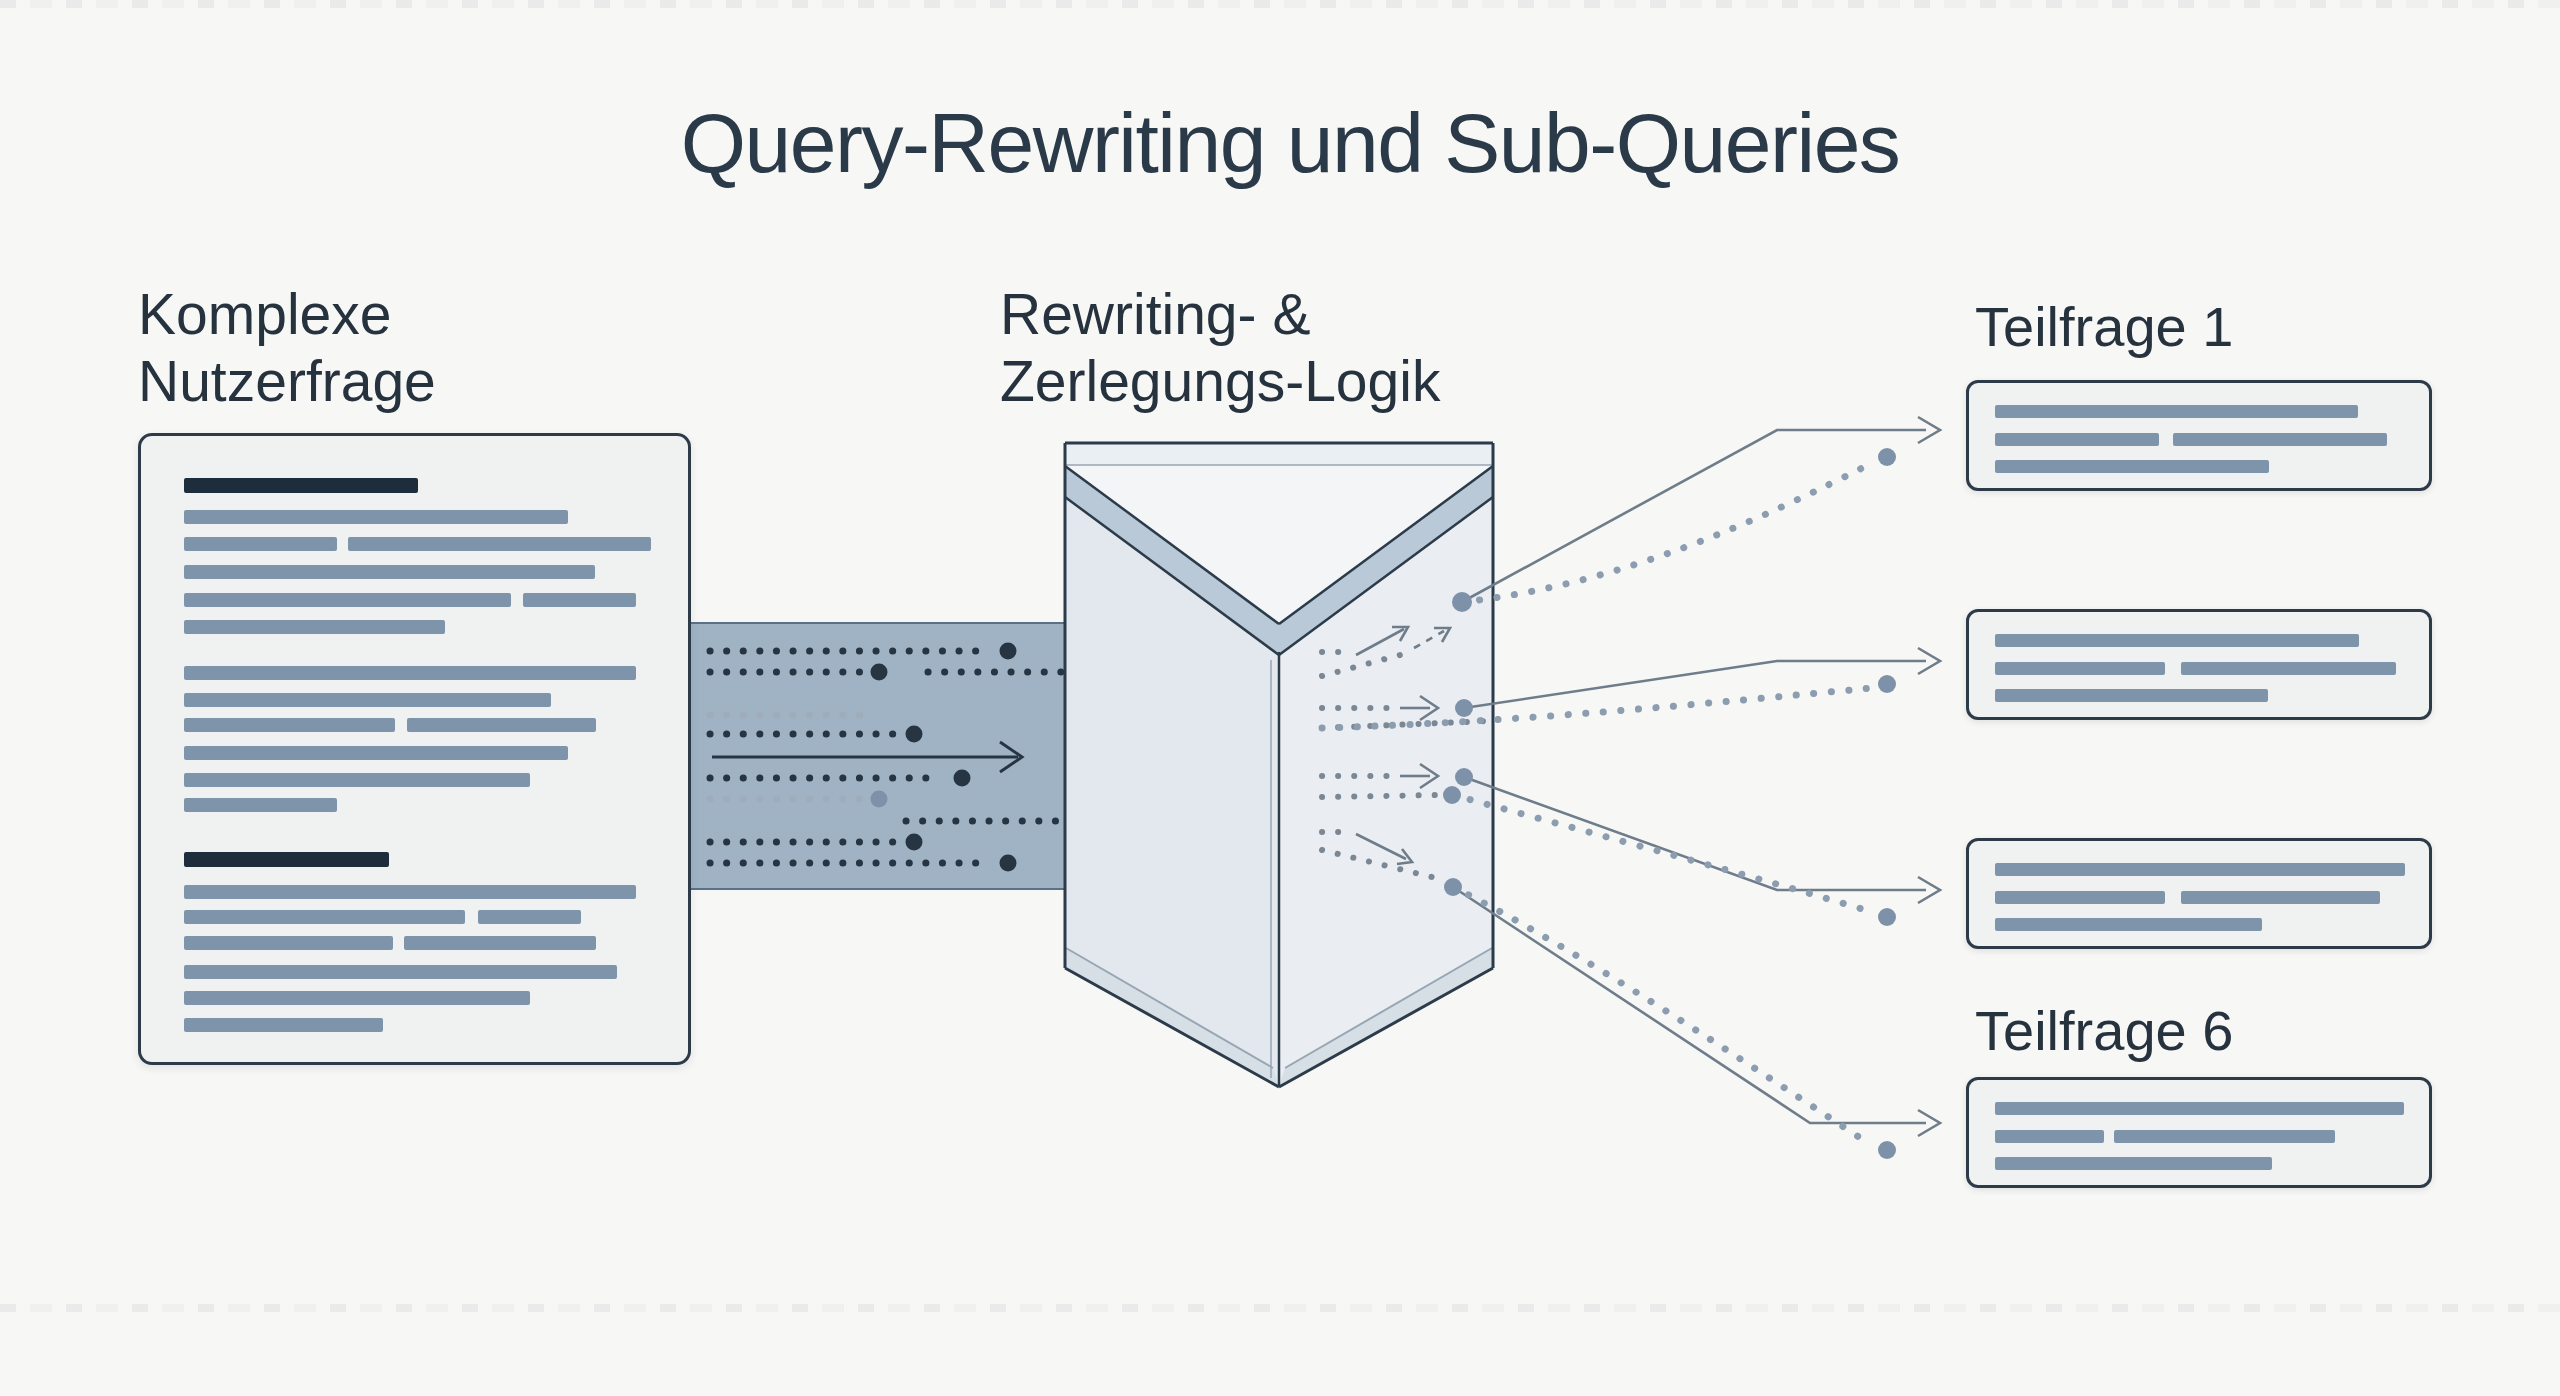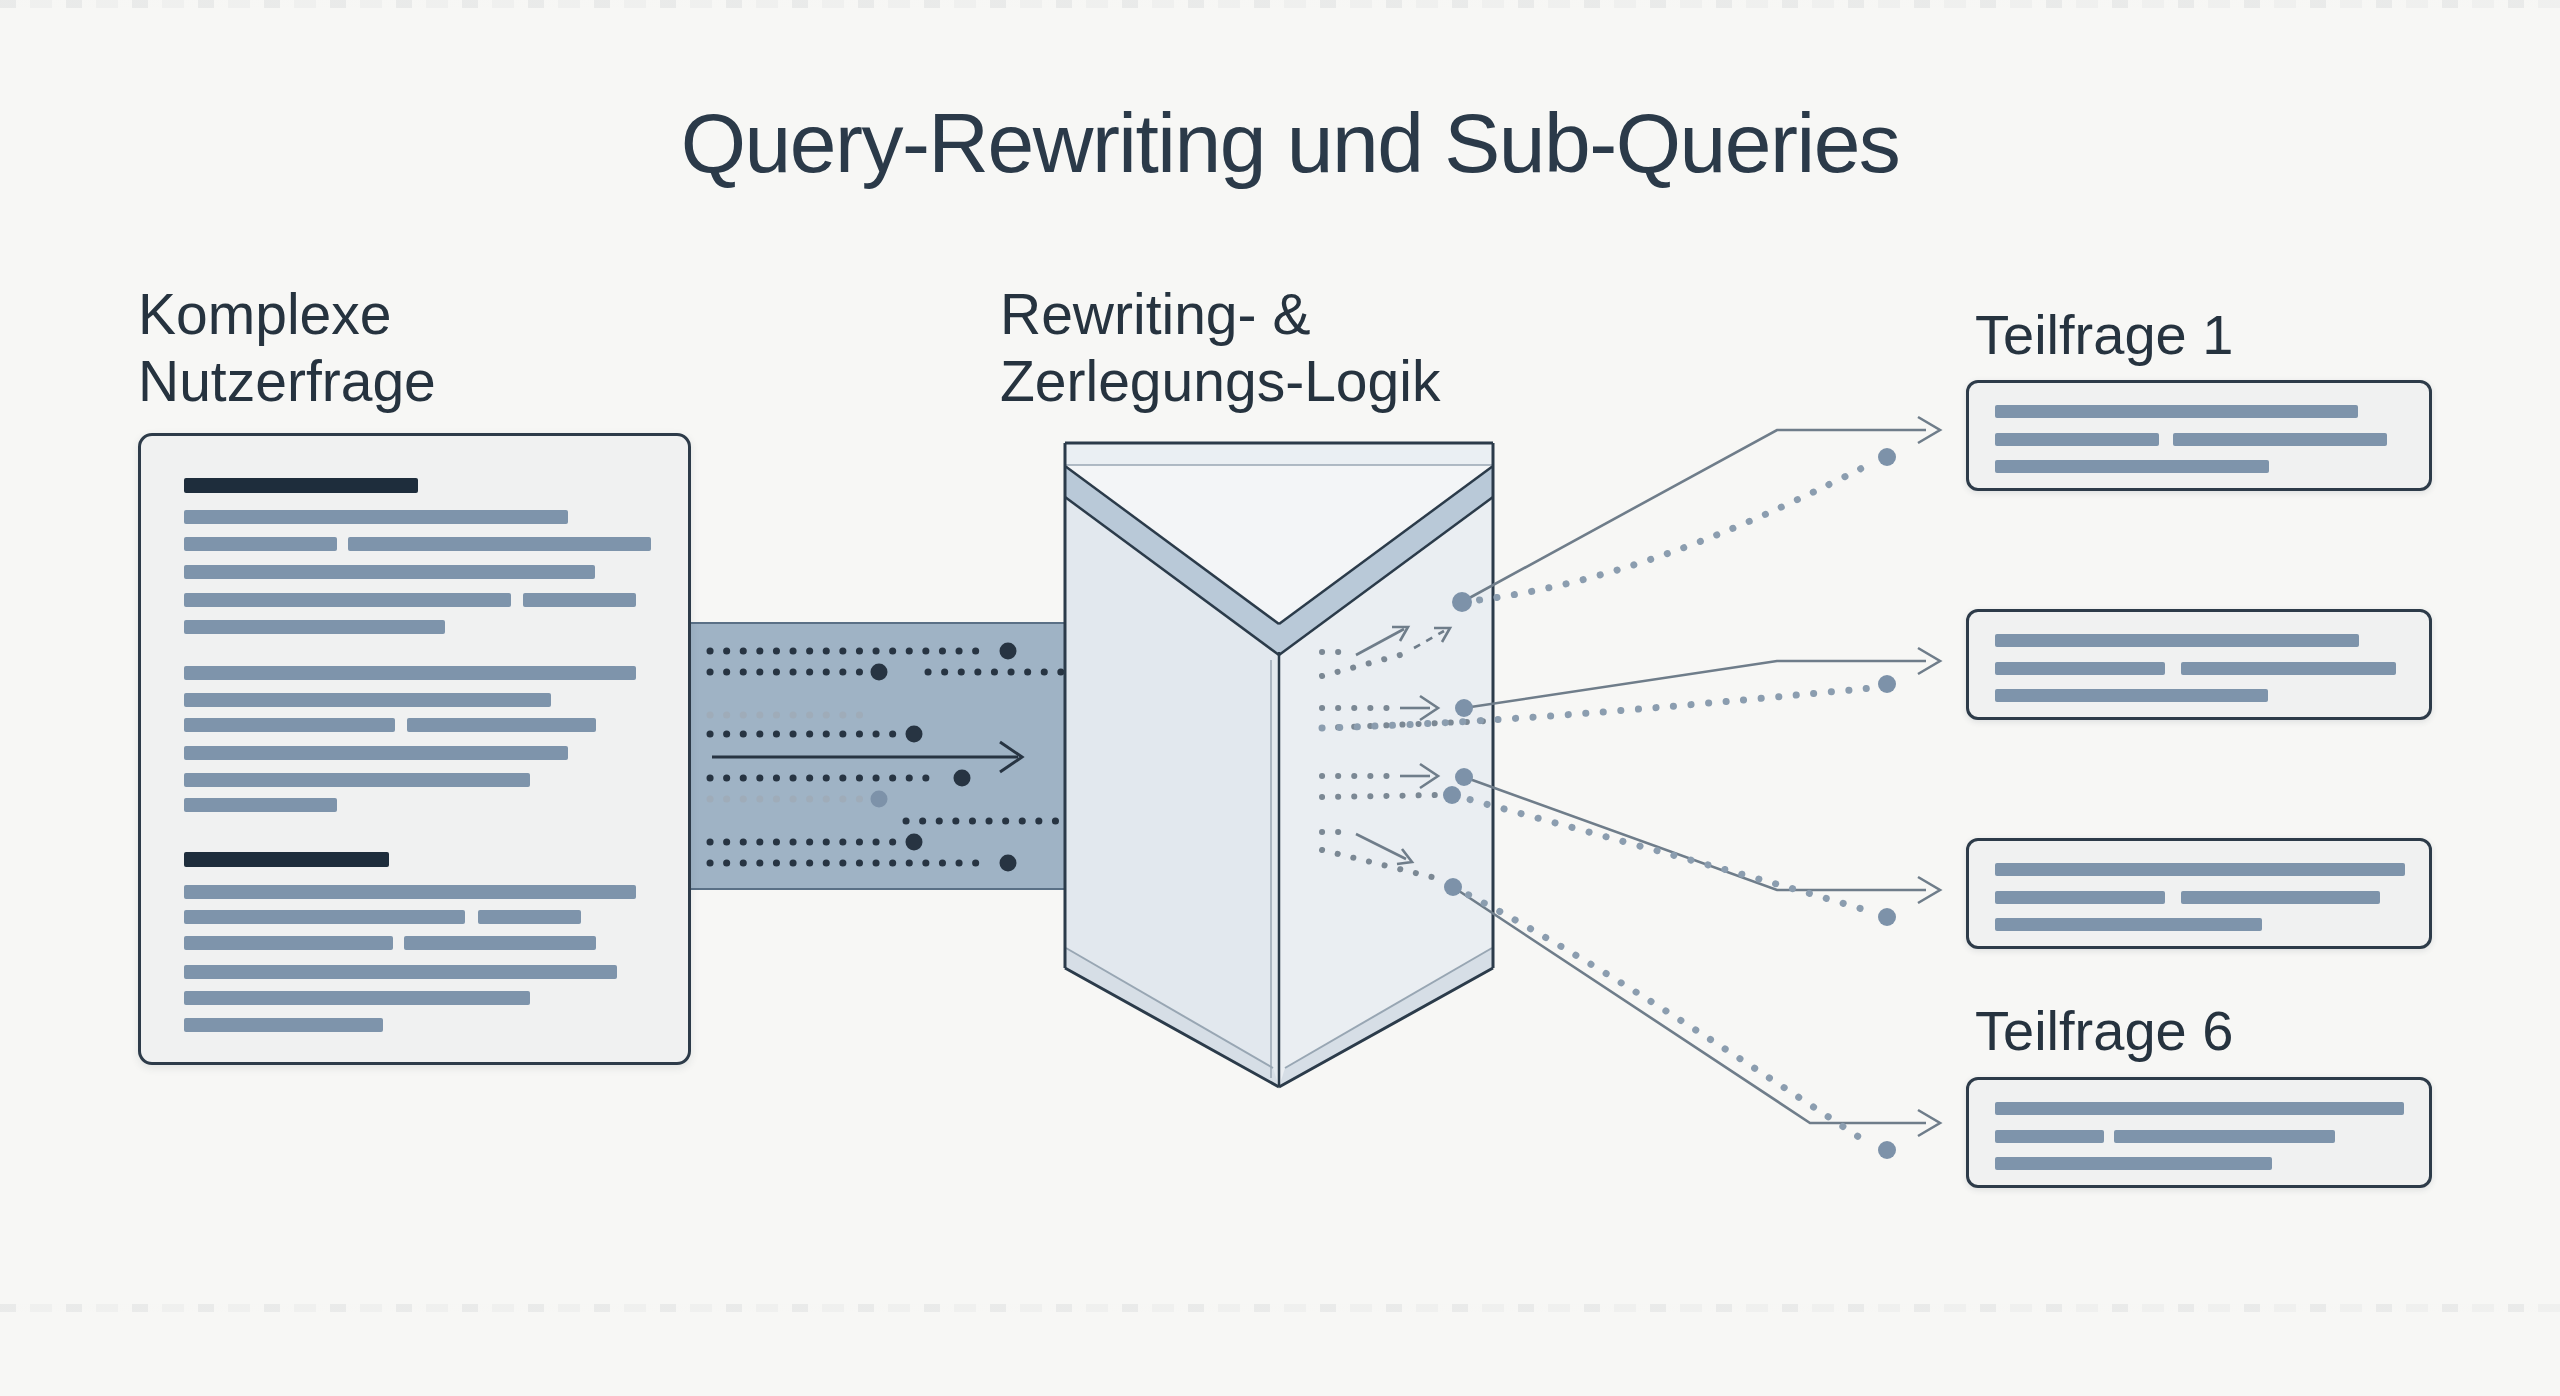--- a/index.html
+++ b/index.html
@@ -213,21 +213,21 @@
       <div class="bar" style="left: 43px; top: 449px; width: 452px; height: 14px;"></div>
       <div class="bar" style="left: 43px; top: 474px; width: 281px; height: 14px;"></div>
       <div class="bar" style="left: 337px; top: 474px; width: 103px; height: 14px;"></div>
       <div class="bar" style="left: 43px; top: 500px; width: 209px; height: 14px;"></div>
       <div class="bar" style="left: 263px; top: 500px; width: 192px; height: 14px;"></div>
       <div class="bar" style="left: 43px; top: 529px; width: 433px; height: 14px;"></div>
       <div class="bar" style="left: 43px; top: 555px; width: 346px; height: 14px;"></div>
       <div class="bar" style="left: 43px; top: 582px; width: 199px; height: 14px;"></div>
     </div>
 
-  <div class="out-label" style="top:302px">Teilfrage 1</div>
+  <div class="out-label" style="top:294px">Teilfrage 1</div>
   <div class="outbox" style="top:380px">
       <div class="bar" style="left: 26px; top: 22px; width: 363px; height: 13px;"></div>
       <div class="bar" style="left: 26px; top: 50px; width: 164px; height: 13px;"></div>
       <div class="bar" style="left: 204px; top: 50px; width: 214px; height: 13px;"></div>
       <div class="bar" style="left: 26px; top: 77px; width: 274px; height: 13px;"></div>
     </div>
 
   <div class="outbox" style="top:609px">
       <div class="bar" style="left: 26px; top: 22px; width: 364px; height: 13px;"></div>
       <div class="bar" style="left: 26px; top: 50px; width: 170px; height: 13px;"></div>

